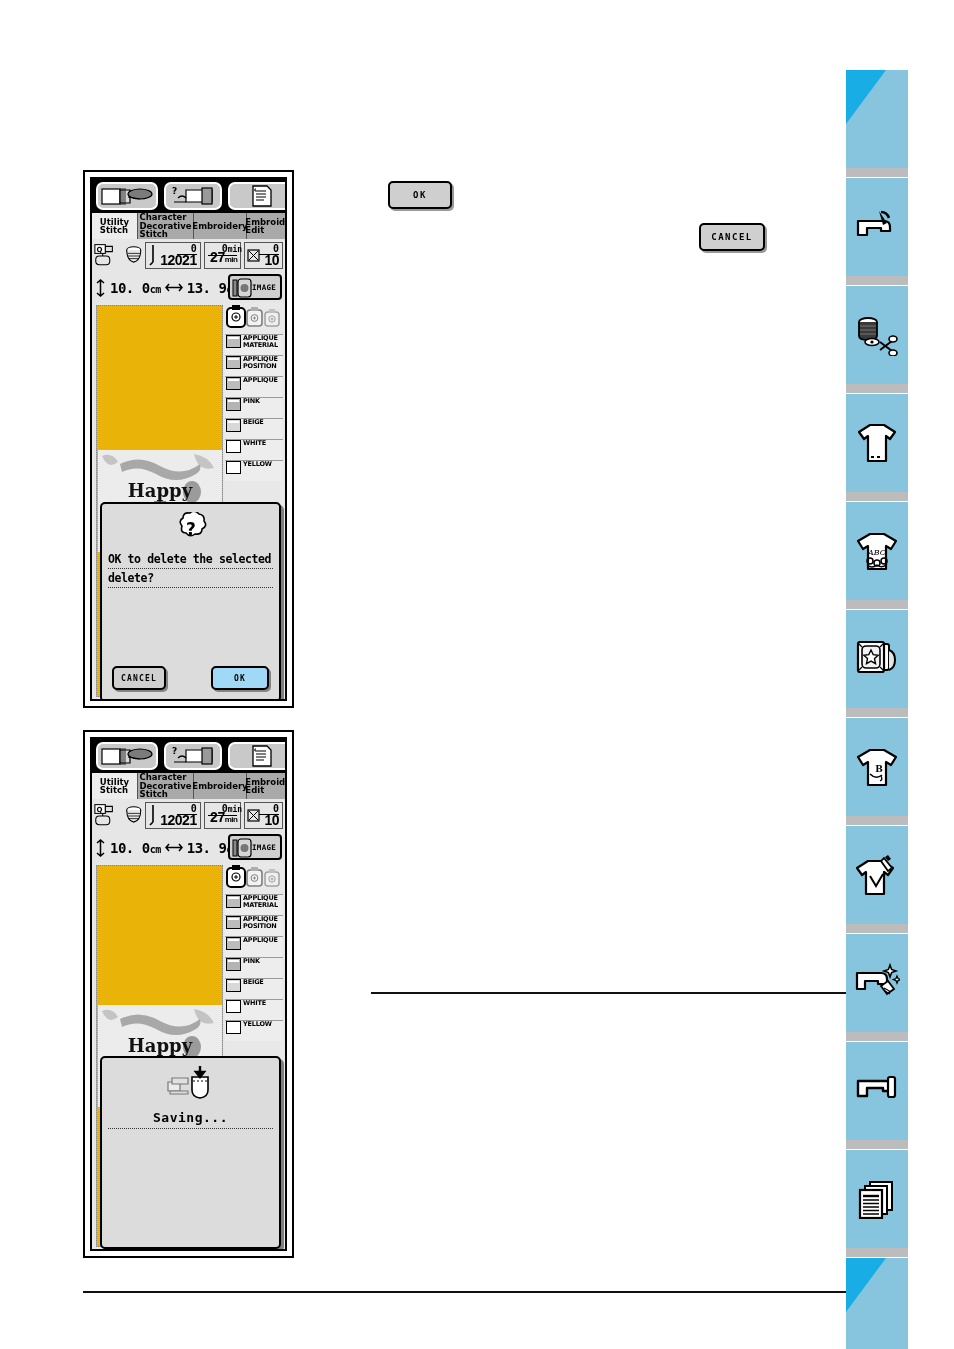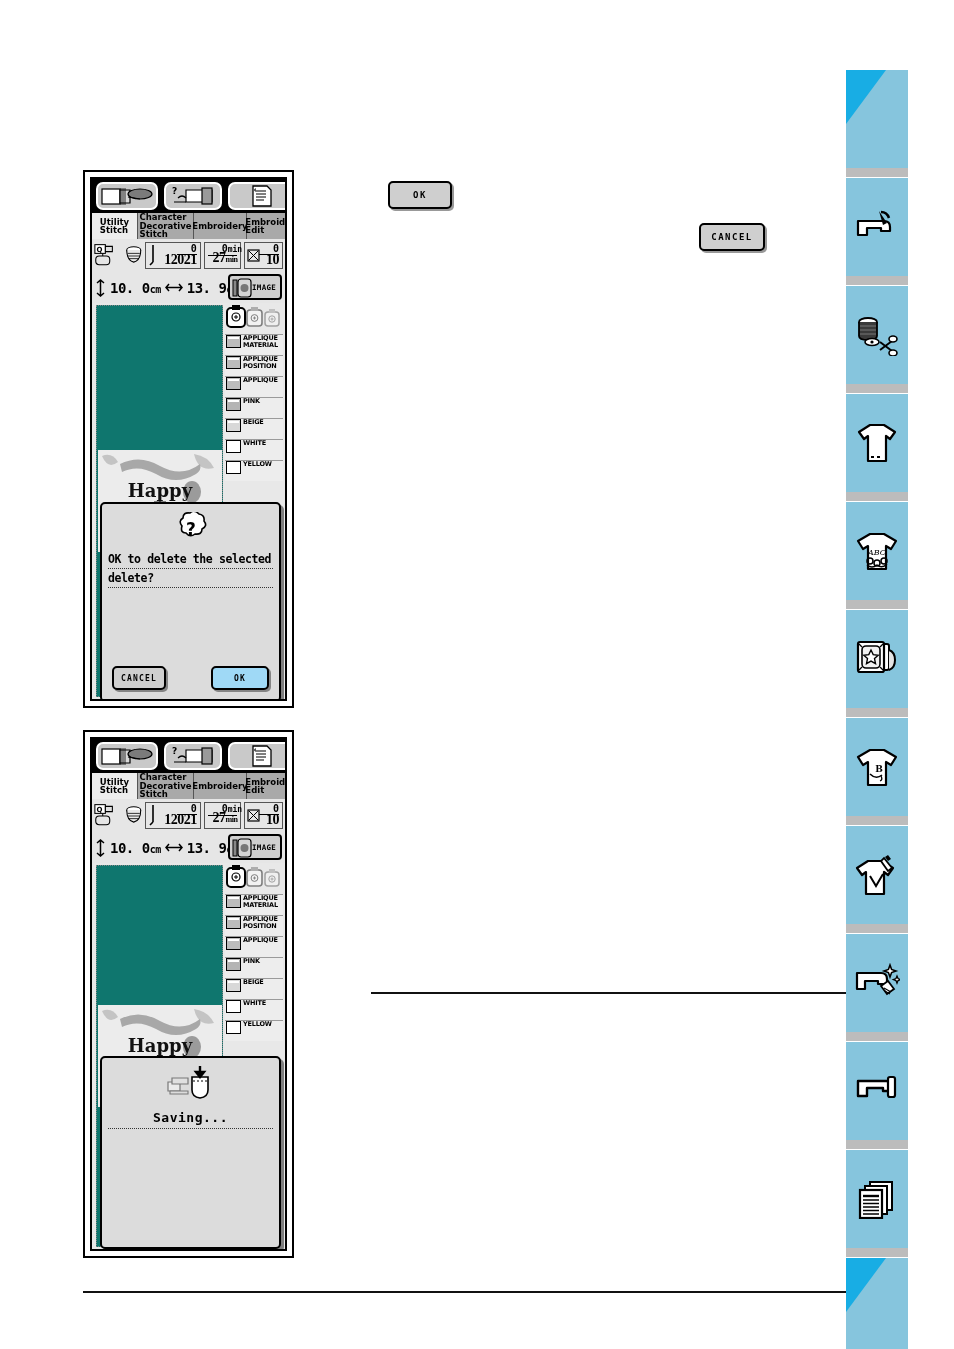--- a/index.html
+++ b/index.html
@@ -61,42 +61,42 @@
     border:1px solid #555;background:#e6e6e6;height:27px;
     box-sizing:border-box;display:flex;align-items:flex-end;
     padding:0 3px 1px 3px;position:relative;
   }
   .numtop{
     position:absolute;right:3px;top:0px;font-size:10px;font-weight:bold;
     font-family:"DejaVu Sans Mono",monospace;line-height:11px;
   }
   .numtop.u{border-bottom:1px solid #000;padding-left:14px;}
   .numbig{
-    font-size:14px;font-weight:bold;font-family:Liberation Serif, serif;
+    font-size:14px;font-weight:bold;font-family:Liberation Sans, sans-serif;
     line-height:14px;letter-spacing:-0.5px;
   }
   .unit{font-size:8px;font-weight:bold;}
 
   .sizerow{
     height:31px;background:#e6e6e6;display:flex;align-items:center;
     padding:0 3px;gap:4px;position:relative;
   }
   .sizetxt{font-size:14px;font-weight:bold;letter-spacing:-0.5px;}
   .sizetxt .cm{font-size:10px;}
   .imgbtn{
     position:absolute;right:3px;top:2px;width:54px;height:26px;
     background:#cfcfcf;border:2px solid #000;border-radius:4px;
     display:flex;align-items:center;box-sizing:border-box;
   }
   .imgbtn .lbl{font-size:7.5px;font-weight:bold;letter-spacing:0.3px;margin-left:22px;}
 
   .work{position:relative;flex:1;background:#e8e8e8;}
   .preview{
     position:absolute;left:4px;top:2px;right:62px;bottom:2px;
-    border:1px dotted #888;background:#0f766e;overflow:hidden;
+    border:1px dotted #888;background:#eab308;overflow:hidden;
   }
   .stitchart{position:absolute;left:50%;top:50%;transform:translate(-50%,-50%);}
 
   .hoops{position:absolute;right:2px;top:2px;width:58px;height:28px;}
   .threadlist{position:absolute;right:2px;top:31px;width:58px;}
   .trow{
     height:21px;border-top:1px solid #9a9a9a;background:#ededed;
     display:flex;padding-left:1px;box-sizing:border-box;
   }
   .tswatch{

